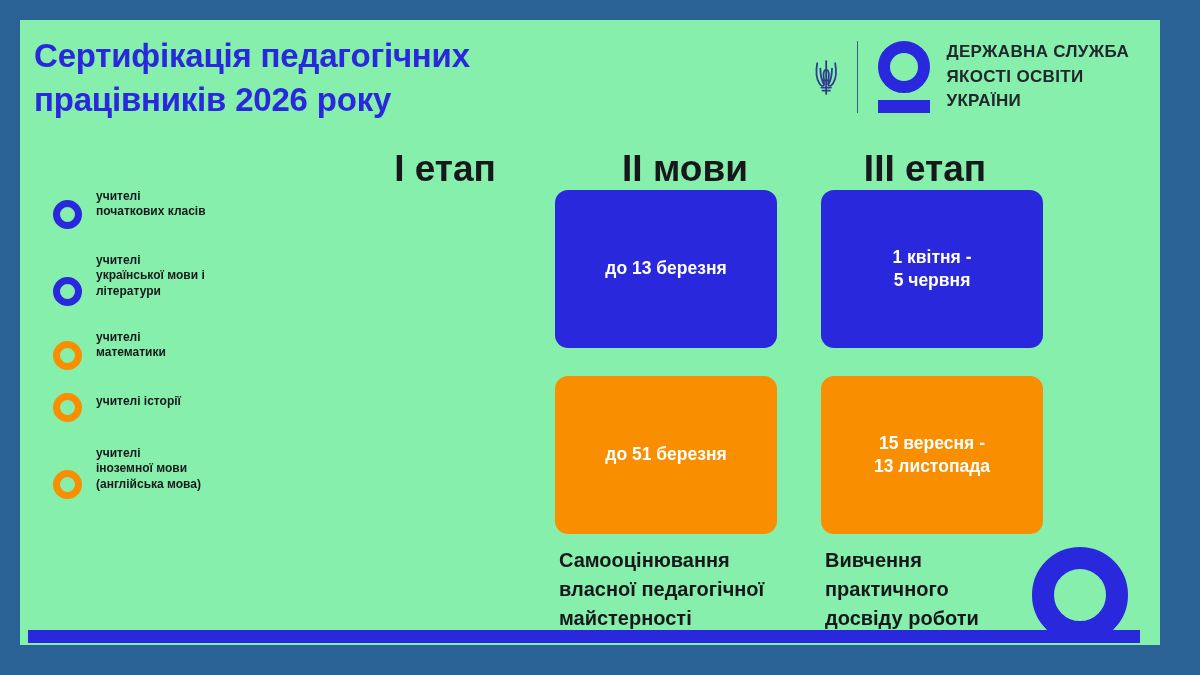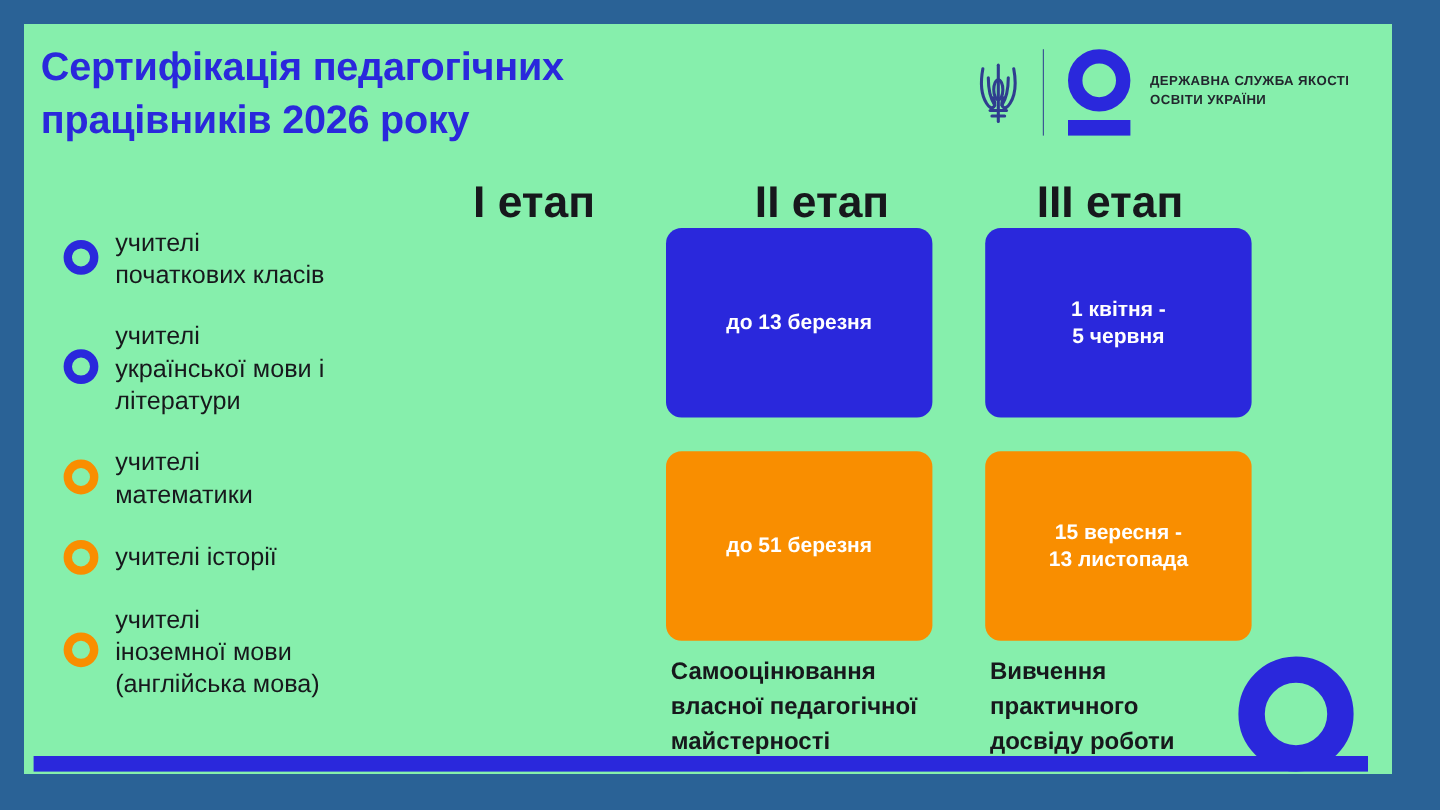--- a/index.html
+++ b/index.html
@@ -82,21 +82,21 @@
     box-sizing: border-box;
   }
   .mark-bar {
     width: 52px;
     height: 13px;
     background: #2a28dc;
   }
   .logo-text {
     margin-left: 16px;
     color: #22272e;
-    font-size: 11px;
+    font-size: 17px;
     font-weight: bold;
     line-height: 1.44;
     letter-spacing: .35px;
   }
 
   
   .stage-head {
     position: absolute;
     top: 128px;
     font-size: 37px;
@@ -125,22 +125,22 @@
     flex: 0 0 auto;
     width: 29px;
     height: 29px;
     border-radius: 50%;
     box-sizing: border-box;
     border: 7px solid #2a28dc;
     margin-right: 14px;
   }
   .ring.orange { border-color: #f98e00; }
   .aud-label {
-    font-size: 21px;
-    font-weight: normal;
+    font-size: 12px;
+    font-weight: bold;
     color: #17181c;
     line-height: 1.29;
     white-space: pre-line;
     padding-top: 1px;
   }
   .aud-item.tall .ring  { margin-top: 25px; }
   .aud-item.mid  .ring  { margin-top: 12px; }
   .aud-item.one  .ring  { margin-top: 0px; }
 
   
@@ -228,21 +228,21 @@
         <div class="mark-ring"></div>
         <div class="mark-bar"></div>
       </div>
       <div class="logo-text">ДЕРЖАВНА
 СЛУЖБА
 ЯКОСТІ ОСВІТИ
 УКРАЇНИ</div>
     </div>
 
     <div class="stage-head" id="stage-head-0">I етап</div>
-    <div class="stage-head" id="stage-head-1">II етап</div>
+    <div class="stage-head" id="stage-head-1">II мови</div>
     <div class="stage-head" id="stage-head-2">III етап</div>
 
     <div class="audience">
       <div class="aud-item mid">
         <span class="ring"></span>
         <span class="aud-label">учителі
 початкових класів</span>
       </div>
       <div class="aud-item tall">
         <span class="ring"></span>

